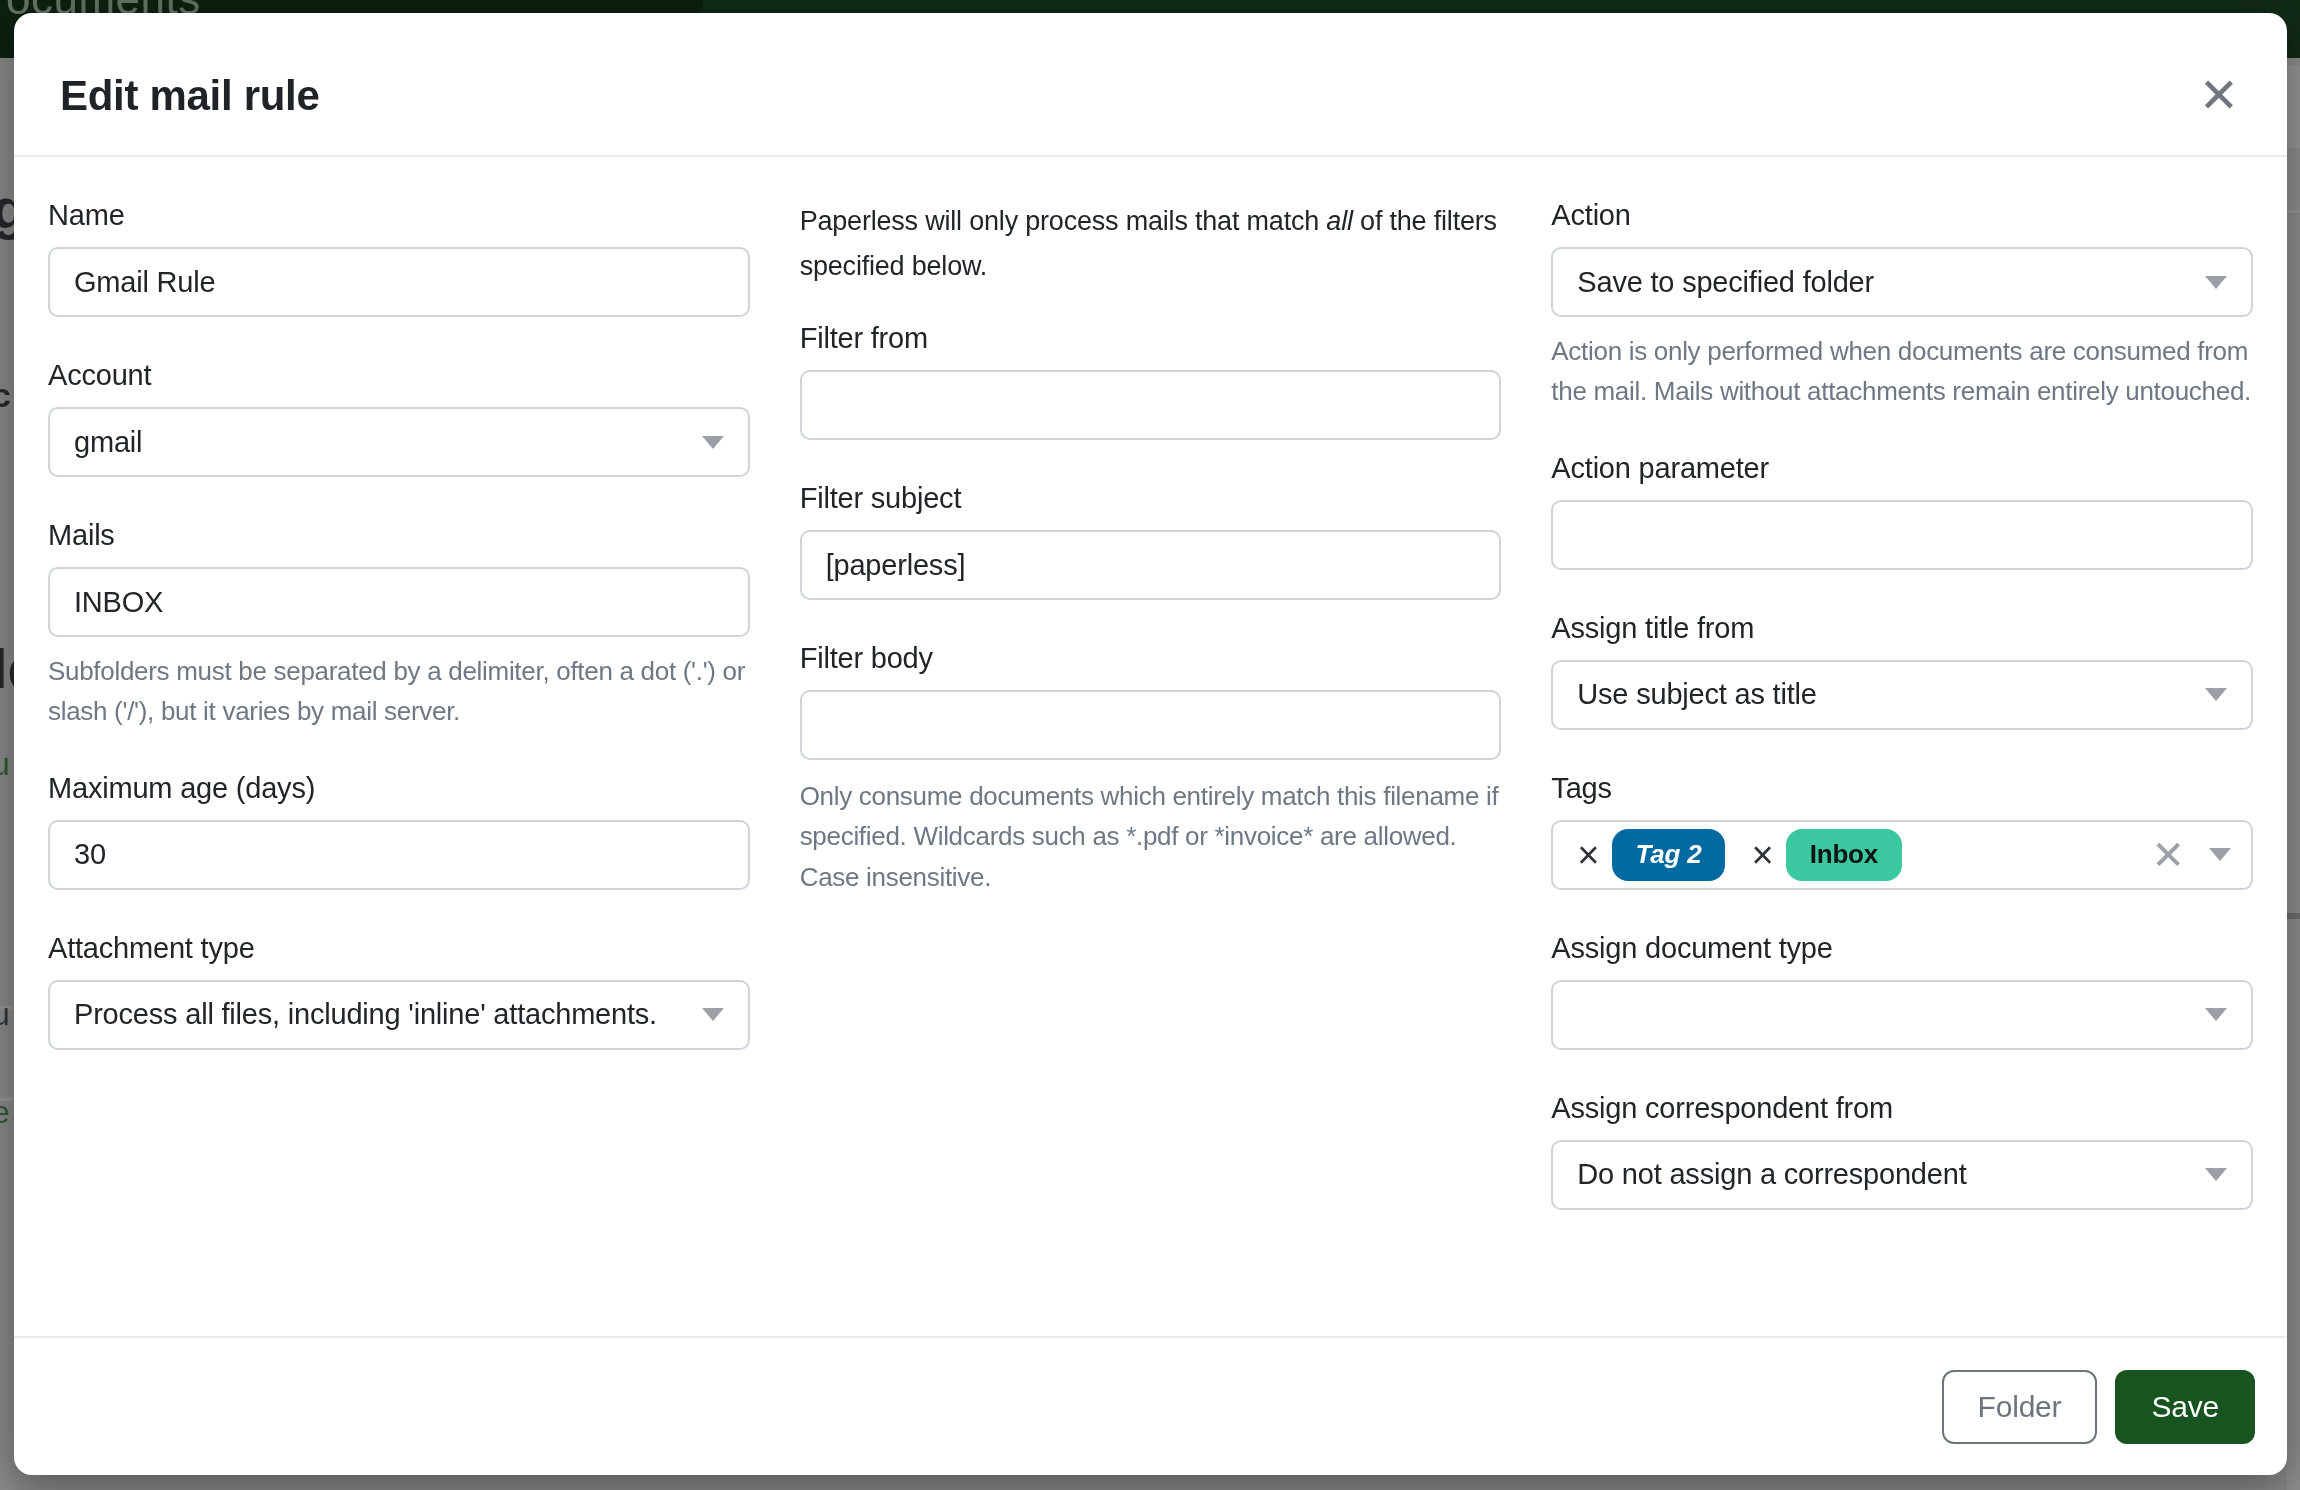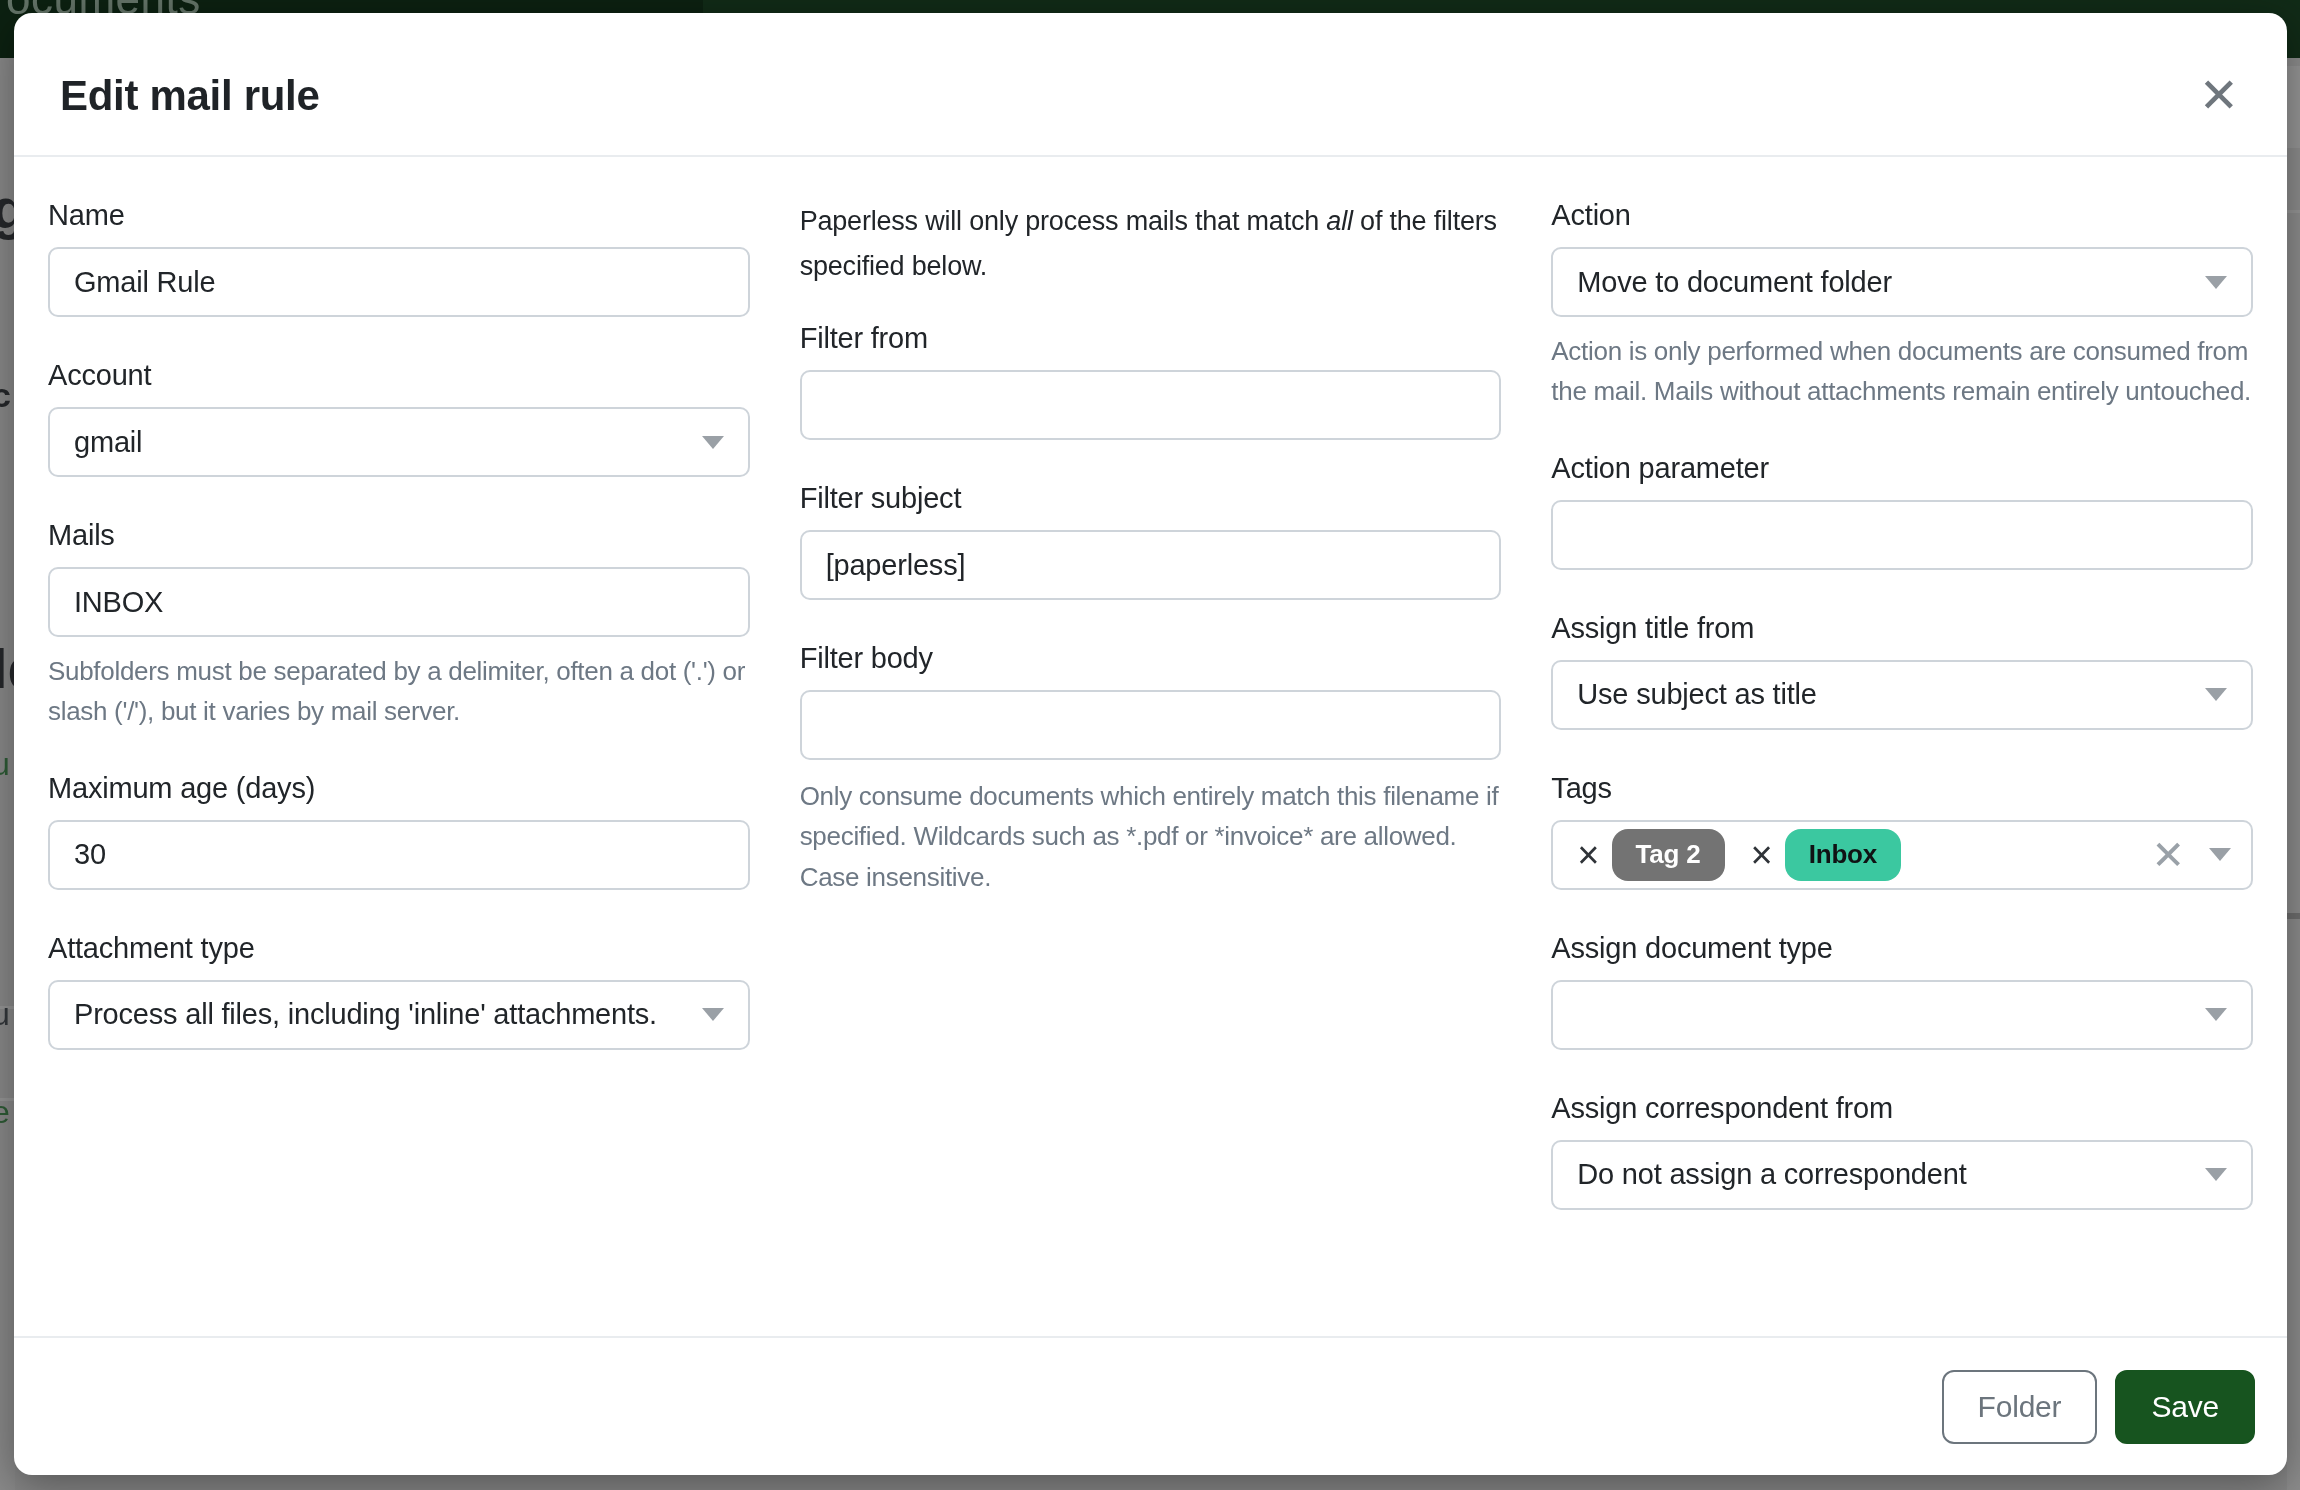--- a/index.html
+++ b/index.html
@@ -191,21 +191,21 @@
         <input class="control" type="text" value="" style="">
       </div>
 
       <div class="hint">Only consume documents which entirely match this filename if specified. Wildcards such as *.pdf or *invoice* are allowed. Case insensitive.</div>
     </div>
 
     <div class="col">
       <div class="field" style="margin-bottom:40px;">
         <label class="field-label">Action</label>
         <div class="control select">
-          <span class="sel-text">Move to document folder</span>
+          <span class="sel-text">Save to specified folder</span>
           <span class="caret"></span>
         </div>
       </div>
       <div class="hint">Action is only performed when documents are consumed from the mail. Mails without attachments remain entirely untouched.</div>
 
       <div class="field">
         <label class="field-label">Action parameter</label>
         <input class="control" type="text" value="" style="">
       </div>
 
@@ -216,21 +216,21 @@
           <span class="caret"></span>
         </div>
       </div>
 
       <div class="field">
         <label class="field-label">Tags</label>
         <div class="control select tags-control">
           <span id="tag-chips" style="display:flex;align-items:center;">
               <span class="chip-group">
                 <button class="chip-remove">×</button>
-                <span class="chip" style="background: #737373; color: rgb(255, 255, 255);">Tag 2</span>
+                <span class="chip" style="background: #0369a1; color: rgb(255, 255, 255); font-style: italic;">Tag 2</span>
               </span>
               <span class="chip-group">
                 <button class="chip-remove">×</button>
                 <span class="chip" style="background: rgb(59, 200, 160); color: rgb(16, 19, 20);">Inbox</span>
               </span>
             </span>
           <button class="tags-clear">✕</button>
           <span class="caret" style="margin-left:4px;"></span>
         </div>
       </div>

